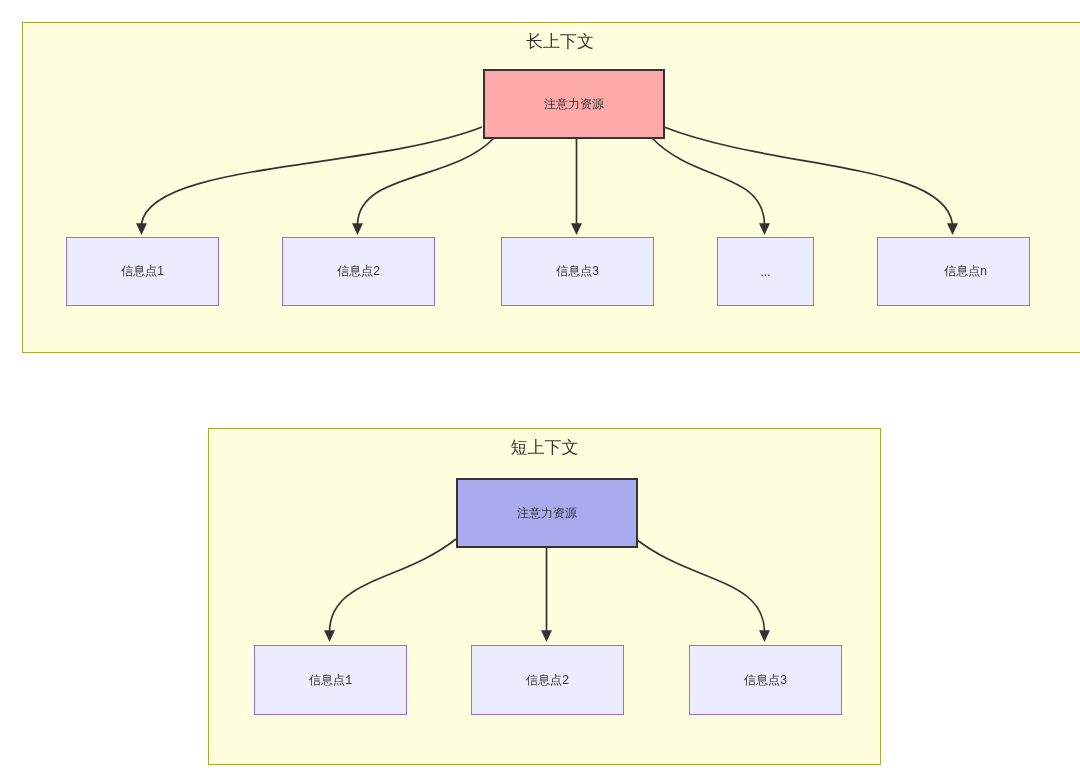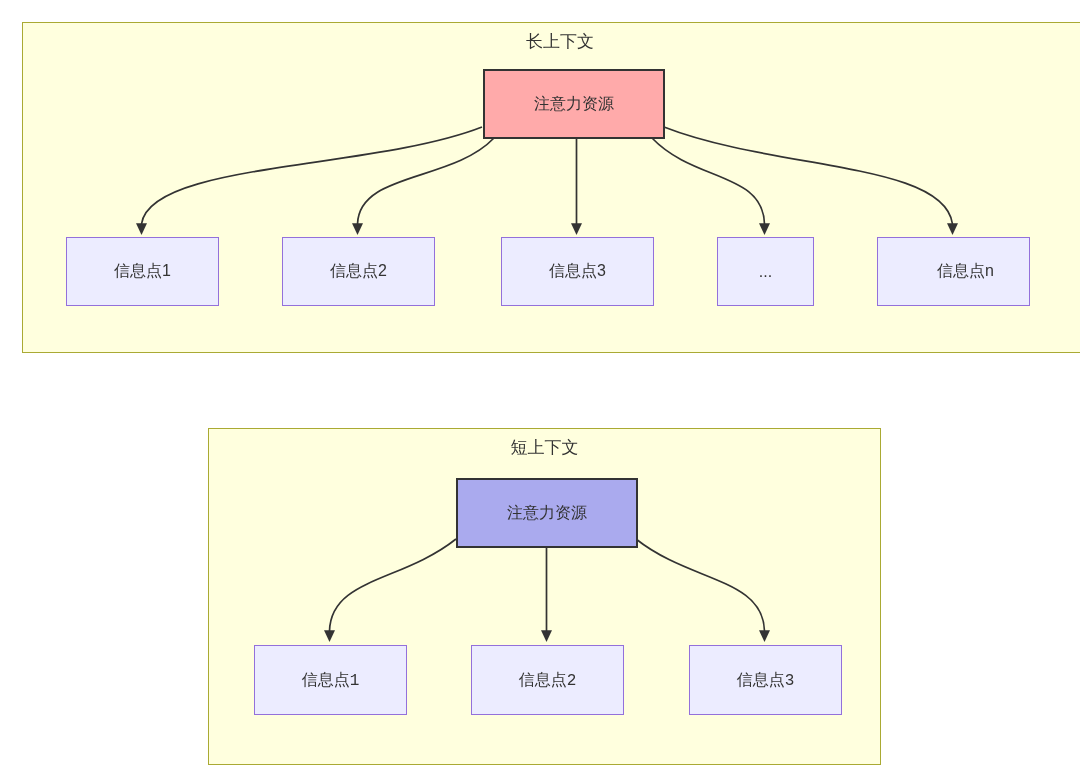--- a/index.html
+++ b/index.html
@@ -30,21 +30,21 @@
     text-align: center;
     font-size: 17px;
     color: var(--text, #333333);
   }
   .node {
     position: absolute;
     display: flex;
     align-items: center;
     justify-content: center;
     box-sizing: border-box;
-    font-size: 16px;
+    font-size: 12px;
     color: var(--text, #333333);
     z-index: 2;
     text-align: right;
   }
   .node.attention {
     border: 2px solid var(--attention-border, #333333);
   }
   .attention-long  { background: var(--attention-long-fill, #ffaaaa); }
   .attention-short { background: var(--attention-short-fill, #aaaaee); }
   .node.info {

